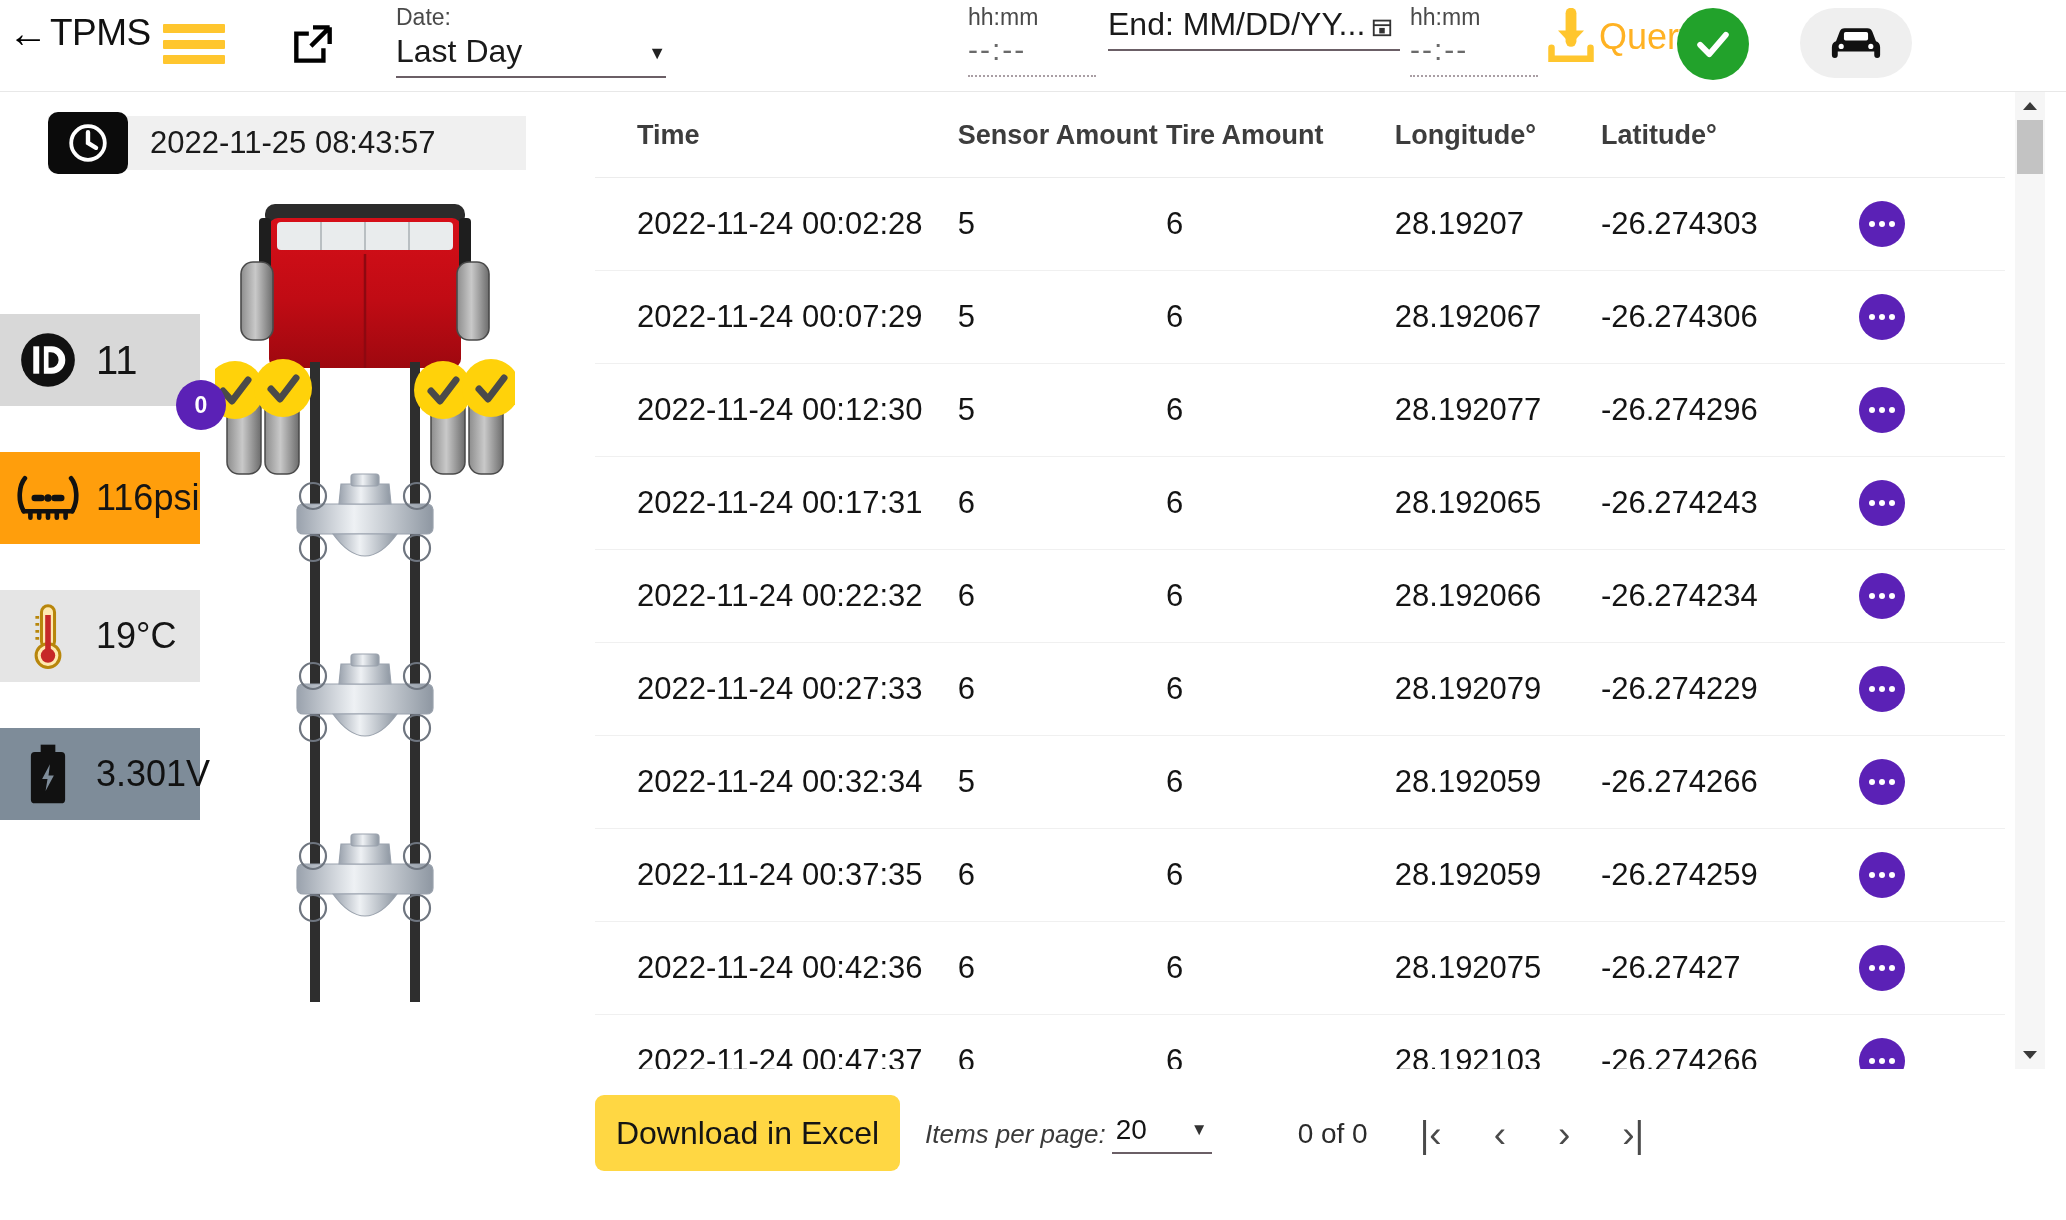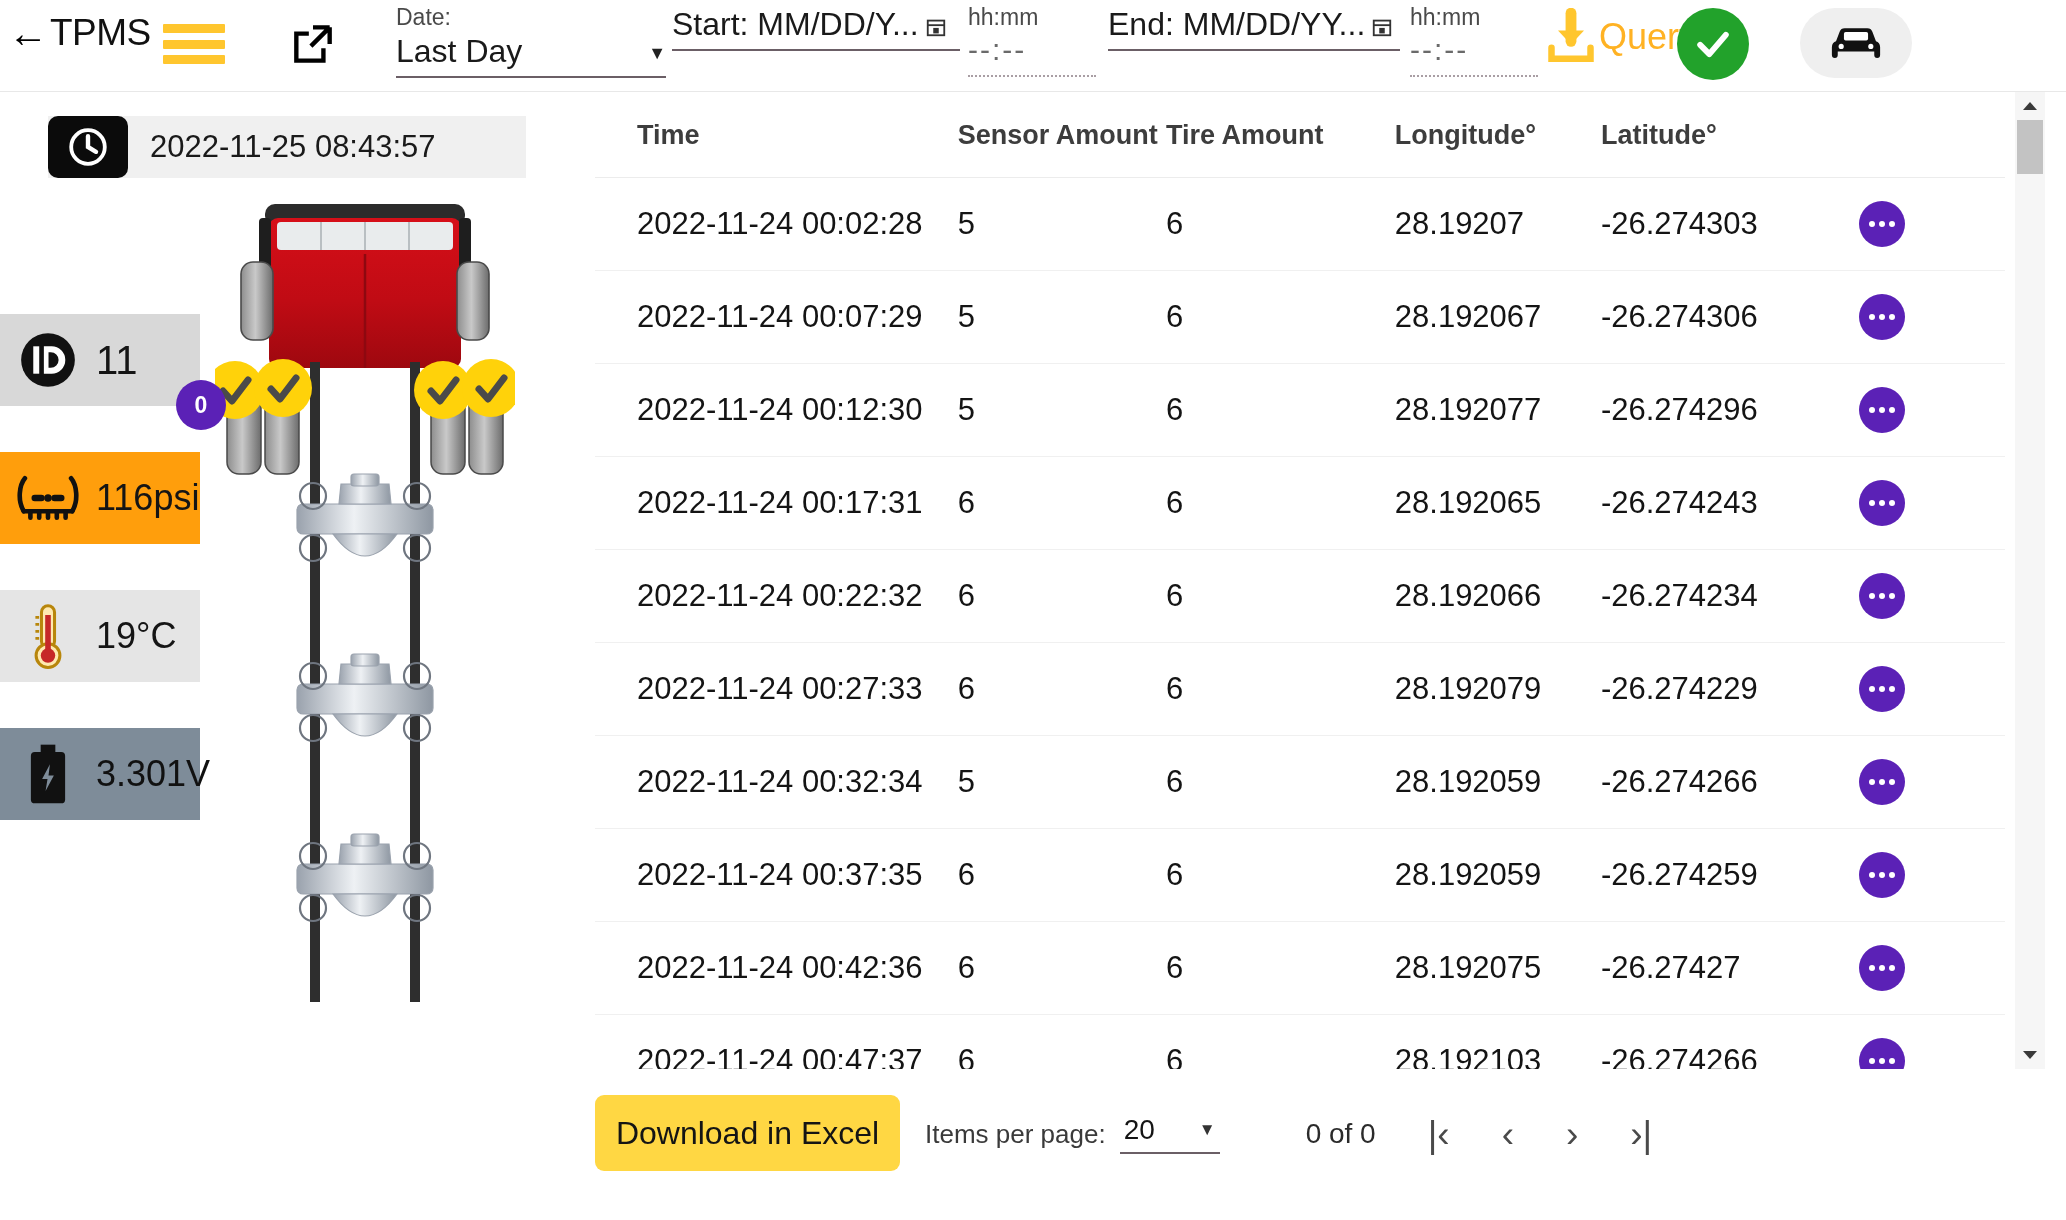--- a/index.html
+++ b/index.html
@@ -82,21 +82,21 @@
     display: flex; align-items: center; justify-content: center;
   }
 
   
   #left-panel {
     position: absolute; left: 0; top: 92px; width: 595px; height: 1128px;
     background: #ffffff;
   }
   #timestamp-bar {
     position: absolute; left: 48px; top: 24px;
-    width: 478px; height: 62px;
+    width: 478px; height: 54px;
     background: #f0f0f0; display: flex; align-items: center;
   }
   #clock-badge {
     width: 80px; height: 62px; background: #0b0b0b;
     border-radius: 10px; flex: none;
     display: flex; align-items: center; justify-content: center;
   }
   #timestamp-text { font-size: 31px; color: #1a1a1a; padding-left: 22px; }
 
   .stat-tile {
@@ -171,21 +171,21 @@
     position: absolute; left: 0px; top: 1003px;
     width: 305px; height: 76px; border-radius: 9px;
     background: #FFD743; border: none; cursor: pointer;
     font-size: 32px; color: #141414; font-family: "Liberation Sans", sans-serif;
   }
   #paginator {
     position: absolute; left: 330px; top: 1018px;
     display: flex; align-items: center; height: 48px;
     font-size: 26px; color: #3a3a3a;
   }
-  #ipp-label { margin-right: 14px; }
+  #ipp-label { margin-right: 6px; font-style: italic; }
   #ipp-select {
     display: flex; align-items: center; gap: 44px;
     border-bottom: 2px solid #6b5f66; padding: 0 4px 6px 4px; cursor: pointer;
   }
   #ipp-value { font-size: 28px; color: #141414; }
   #ipp-caret { font-size: 17px; color: #333; }
   #range-label { margin-left: 86px; font-size: 28px; color: #2b2b2b; }
   .page-btn {
     margin-left: 52px; font-size: 37px; color: #4a4a4a;
     cursor: pointer; line-height: 1; font-family: "Liberation Sans", sans-serif;
@@ -215,31 +215,20 @@
   </div>
 
   <div class="field-group" id="date-group">
     <div class="field-label">Date:</div>
     <div class="row underline-solid">
       <span class="field-value">Last Day</span>
       <span id="date-caret">▼</span>
     </div>
   </div>
 
-  <div class="field-group" id="start-group">
-    <div class="field-label"></div>
-    <div class="row underline-solid">
-      <span class="field-value">Start: MM/DD/Y...</span>
-      <svg class="cal-icon" viewBox="0 0 24 24" fill="none" stroke="#333" stroke-width="2">
-        <rect x="3" y="5" width="18" height="16"></rect>
-          <path d="M3 10 H21"></path>
-          <rect x="10" y="14" width="4" height="4" fill="#333"></rect>
-      </svg>
-    </div>
-  </div>
 
   <div class="field-group" id="start-time-group">
     <div class="field-label">hh:mm</div>
     <div class="time-ph underline-dotted">--:--</div>
   </div>
 
   <div class="field-group" id="end-group">
     <div class="field-label"></div>
     <div class="row underline-solid">
       <span class="field-value">End: MM/DD/YY...</span>

